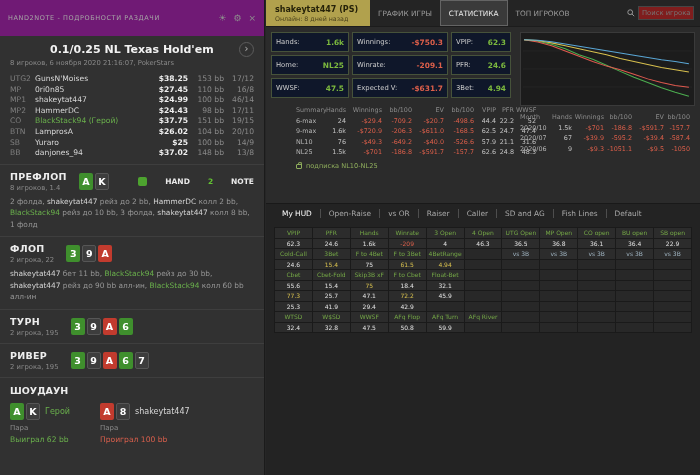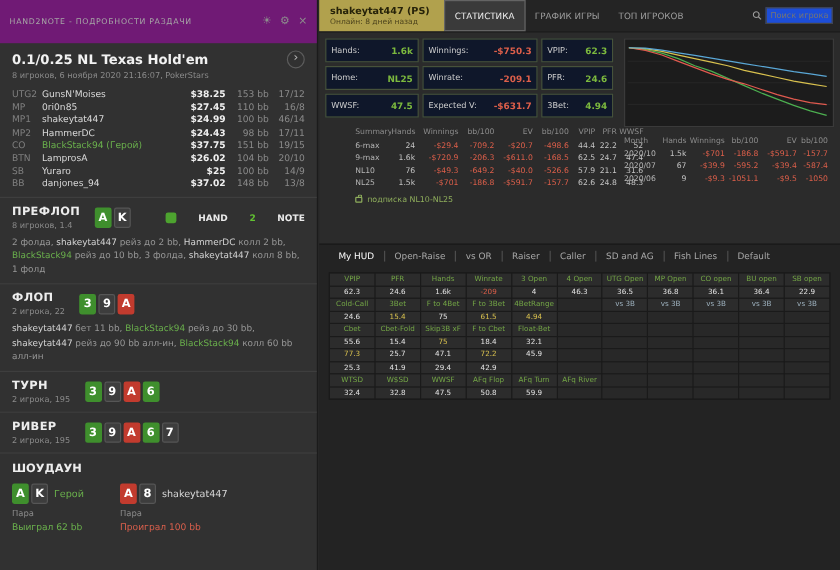--- a/index.html
+++ b/index.html
@@ -6,21 +6,21 @@
   html,body { width:700px; height:475px; }
   body { background:#262626; font-family:"DejaVu Sans",sans-serif; color:#cccccc; overflow:hidden; position:relative; }
 
   
   #left { position:absolute; left:0; top:0; width:265px; height:475px; background:#313131; border-right:1px solid #1b1b1b; }
   .win-header { height:36px; background:#701a75; display:flex; align-items:center; padding:4px 8px; }
   .win-title { font-size:6.5px; letter-spacing:.6px; color:#a6a6a6; flex:1; white-space:nowrap; overflow:hidden; }
   .win-icons { display:flex; }
   .win-icons span { color:#8d8d8d; font-size:9px; margin-left:7px; line-height:20px; cursor:default; }
   .hand-head { padding:6px 10px 2px; display:flex; align-items:center; }
-  .hand-title { font-size:11px; font-weight:bold; color:#f2f2f2; flex:1; }
+  .hand-title { font-size:11px; font-weight:bold; color:#f2f2f2; flex:1;margin-left:40px; }
   .next-btn { width:15px; height:15px; border:1px solid #5c5c5c; border-radius:50%; color:#b5b5b5; font-size:10px; line-height:12px; text-align:center; }
   .hand-sub { padding:0 10px 5px; font-size:6.8px; color:#8a8a8a; }
 
   .players { padding:2px 10px 5px; border-bottom:1px solid #3e3e3e; }
   .prow { display:flex; font-size:7.6px; line-height:10.6px;justify-content:space-between; }
   .pos { width:25px; color:#7f7f7f; }
   .pname { flex:1; color:#d8d8d8; white-space:nowrap; overflow:hidden; }
   .pname.hero { color:#6ab04c; }
   .pstack { width:36px; text-align:right; color:#efefef; font-weight:bold; }
   .pbb { width:36px; text-align:right; color:#8a8a8a; }
@@ -57,21 +57,21 @@
 
   
   #statswin { position:absolute; left:266px; top:0; width:434px; height:203px; background:#2b2b2b; }
   .tabbar { height:27px; display:flex; align-items:stretch; background:#242424; border-bottom:1px solid #1c1c1c; }
   .ptab { background:#b1a14d; color:#262209; padding:2px 9px; display:flex; flex-direction:column; justify-content:center; min-width:104px; }
   .ptab-name { font-size:8px; font-weight:bold; }
   .ptab-online { font-size:6.3px; color:#4c431c; margin-top:1px; }
   .tab { display:flex; align-items:center; padding:0 8px; font-size:7.3px; color:#9c9c9c; white-space:nowrap; }
   .tab.active { background:#3a3a3a; color:#ededed; border:1px solid #646464; }
   .search { margin-left:auto; display:flex; align-items:center; gap:3px; padding:0 6px; }
-  .search input { width:56px; background:#1d4ed8; border:1px solid #454545; color:#bbbbbb; font-size:6.8px; padding:2px 3px; font-family:inherit; outline:none; }
+  .search input { width:56px; background:#7f1d1d; border:1px solid #454545; color:#bbbbbb; font-size:6.8px; padding:2px 3px; font-family:inherit; outline:none; }
 
   .sw-body { display:flex; }
   .sw-left { width:252px; padding:5px 4px 4px 5px; }
   .sw-right { flex:1; padding:5px 5px 4px 2px; }
 
   .boxes { display:grid; grid-template-columns:78px 96px 60px; gap:3px; }
   .box { background:#0f172a; border:1px solid #46523a; height:20px; display:flex; align-items:center; justify-content:space-between; padding:0 4px; }
   .box-label { font-size:6.8px; color:#cccccc; white-space:nowrap; }
   .box-value { font-size:7.4px; font-weight:bold; color:#d8d8d8; }
   .v-pos { color:#7cb93e; }
@@ -287,22 +287,22 @@
     </div>
   </div>
 </div>
 
 <div id="statswin">
   <div class="tabbar">
     <div class="ptab">
       <span class="ptab-name">shakeytat447 (PS)</span>
       <span class="ptab-online">Онлайн: 8 дней назад</span>
     </div>
-    <div class="tab active">СТАТИСТИКА</div>
-      <div class="tab">ГРАФИК ИГРЫ</div>
+    <div class="tab">ГРАФИК ИГРЫ</div>
+      <div class="tab active">СТАТИСТИКА</div>
       <div class="tab">ТОП ИГРОКОВ</div>
     <div class="search">
       <svg width="8" height="8" viewBox="0 0 10 10">
           <circle cx="4" cy="4" r="3" fill="none" stroke="#9a9a9a" stroke-width="1.2"></circle>
           <line x1="6.2" y1="6.2" x2="9" y2="9" stroke="#9a9a9a" stroke-width="1.2"></line>
         </svg>
       <input type="text" placeholder="Поиск игрока" style="">
     </div>
   </div>
 

